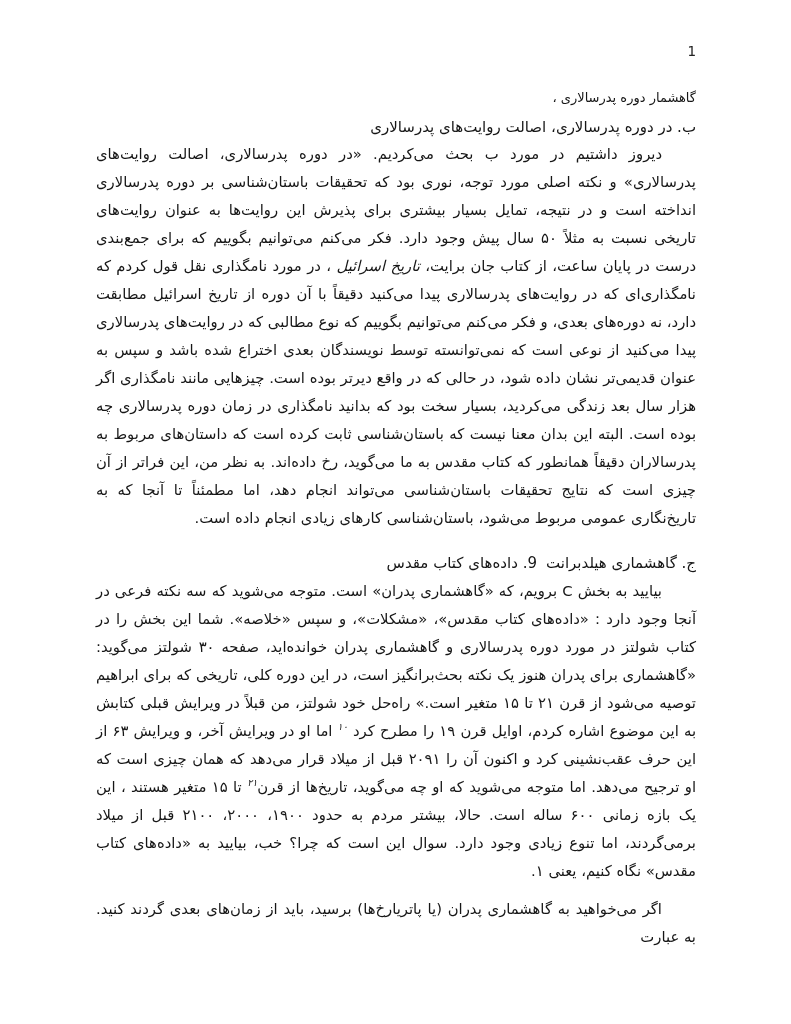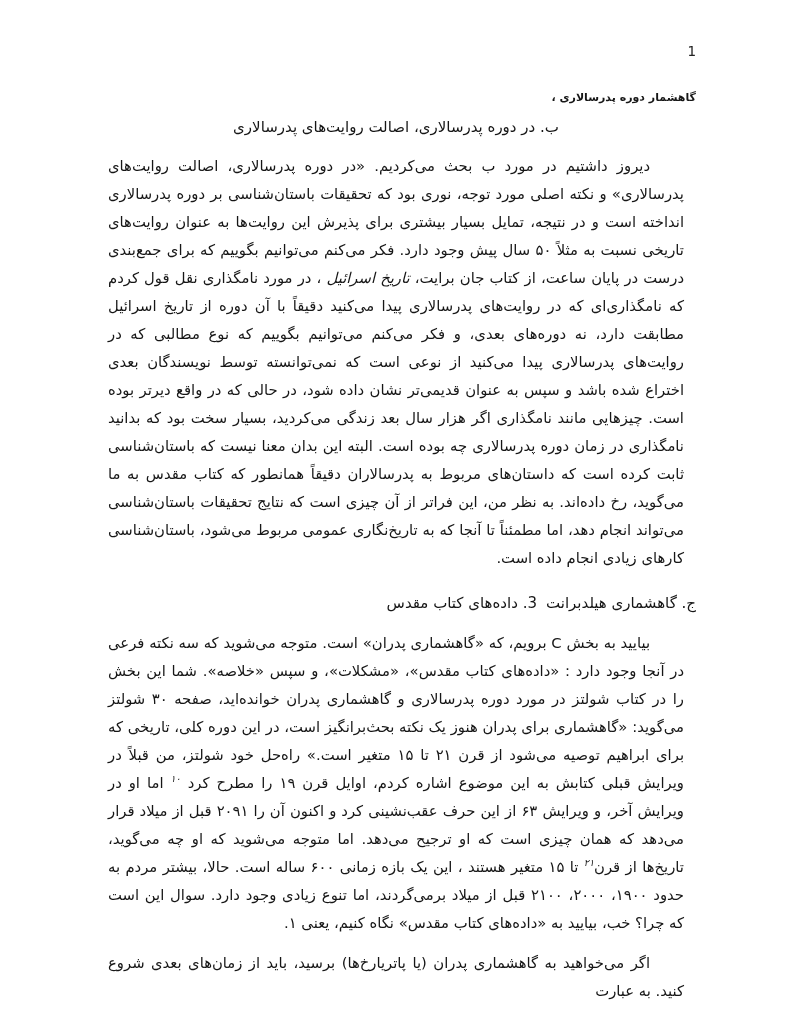--- a/index.html
+++ b/index.html
@@ -31,37 +31,36 @@
     line-height: 23px;
     margin: 0 0 3px 0;
   }
   .copyright {
     font-size: 12.5px;
     line-height: 19px;
     margin: 0 0 11px 0;
     color: #1c1c1c;
   }
   .heading {
-    font-size: 11px;
-    font-weight: bold;
+    font-size: 13px;
+    font-weight: normal;
     line-height: 23px;
     margin: 0 0 5px 0;
   }
   .subheading {
     font-size: 15px;
     line-height: 26px;
     margin: 0;
-    text-align: center;
   }
   .body-para {
     font-size: 14.8px;
     line-height: 28px;
     text-align: justify;
     text-indent: 34px;
-    margin: 12px;
+    margin: 0;
   }
   .section-c {
     font-size: 15px;
     line-height: 28px;
     margin-top: 17px;
     white-space: nowrap;
   }
   .section-gap {
     display: inline-block;
     width: 9px;
@@ -86,19 +85,19 @@
   <div class="page-number">1</div>
 
 
 
   <div class="heading">گاهشمار دوره پدرسالاری ،</div>
 
   <div class="subheading">ب. در دوره پدرسالاری، اصالت روایت‌های پدرسالاری</div>
 
   <p class="body-para"><span>دیروز داشتیم در مورد ب بحث می‌کردیم. «در دوره پدرسالاری، اصالت روایت‌های پدرسالاری» و نکته اصلی مورد توجه، نوری بود که تحقیقات باستان‌شناسی بر دوره پدرسالاری انداخته است و در نتیجه، تمایل بسیار بیشتری برای پذیرش این روایت‌ها به عنوان روایت‌های تاریخی نسبت به مثلاً ۵۰ سال پیش وجود دارد. فکر می‌کنم می‌توانیم بگوییم که برای جمع‌بندی درست در پایان ساعت، از کتاب جان برایت، </span><i>تاریخ اسرائیل</i><span> ، در مورد نامگذاری نقل قول کردم که نامگذاری‌ای که در روایت‌های پدرسالاری پیدا می‌کنید دقیقاً با آن دوره از تاریخ اسرائیل مطابقت دارد، نه دوره‌های بعدی، و فکر می‌کنم می‌توانیم بگوییم که نوع مطالبی که در روایت‌های پدرسالاری پیدا می‌کنید از نوعی است که نمی‌توانسته توسط نویسندگان بعدی اختراع شده باشد و سپس به عنوان قدیمی‌تر نشان داده شود، در حالی که در واقع دیرتر بوده است. چیزهایی مانند نامگذاری اگر هزار سال بعد زندگی می‌کردید، بسیار سخت بود که بدانید نامگذاری در زمان دوره پدرسالاری چه بوده است. البته این بدان معنا نیست که باستان‌شناسی ثابت کرده است که داستان‌های مربوط به پدرسالاران دقیقاً همانطور که کتاب مقدس به ما می‌گوید، رخ داده‌اند. به نظر من، این فراتر از آن چیزی است که نتایج تحقیقات باستان‌شناسی می‌تواند انجام دهد، اما مطمئناً تا آنجا که به تاریخ‌نگاری عمومی مربوط می‌شود، باستان‌شناسی کارهای زیادی انجام داده است.</span></p>
 
-  <div class="section-c"><span>ج. گاهشماری هیلدبرانت</span><span class="section-gap"></span><span>3. داده‌های کتاب مقدس</span></div>
+  <div class="section-c"><span>ج. گاهشماری هیلدبرانت</span><span class="section-gap"></span><span>9. داده‌های کتاب مقدس</span></div>
 
   <p class="body-para"><span>بیایید به بخش C برویم، که «گاهشماری پدران» است. متوجه می‌شوید که سه نکته فرعی در آنجا وجود دارد : «داده‌های کتاب مقدس»، «مشکلات»، و سپس «خلاصه». شما این بخش را در کتاب شولتز در مورد دوره پدرسالاری و گاهشماری پدران خوانده‌اید، صفحه ۳۰ شولتز می‌گوید: «گاهشماری برای پدران هنوز یک نکته بحث‌برانگیز است، در این دوره کلی، تاریخی که برای ابراهیم توصیه می‌شود از قرن ۲۱ تا ۱۵ متغیر است.» راه‌حل خود شولتز، من قبلاً در ویرایش قبلی کتابش به این موضوع اشاره کردم، اوایل قرن ۱۹ را مطرح کرد </span><sup>۱۰</sup><span> اما او در ویرایش آخر، و ویرایش ۶۳ از این حرف عقب‌نشینی کرد و اکنون آن را ۲۰۹۱ قبل از میلاد قرار می‌دهد که همان چیزی است که او ترجیح می‌دهد. اما متوجه می‌شوید که او چه می‌گوید، تاریخ‌ها از قرن</span><sup>۲۱</sup><span> تا ۱۵ متغیر هستند ، این یک بازه زمانی ۶۰۰ ساله است. حالا، بیشتر مردم به حدود ۱۹۰۰، ۲۰۰۰، ۲۱۰۰ قبل از میلاد برمی‌گردند، اما تنوع زیادی وجود دارد. سوال این است که چرا؟ خب، بیایید به «داده‌های کتاب مقدس» نگاه کنیم، یعنی ۱.</span></p>
 
-  <p class="body-para para-3">اگر می‌خواهید به گاهشماری پدران (یا پاتریارخ‌ها) برسید، باید از زمان‌های بعدی شروع کنید. به عبارت</p>
+  <p class="body-para para-3">اگر می‌خواهید به گاهشماری پدران (یا پاتریارخ‌ها) برسید، باید از زمان‌های بعدی گردند کنید. به عبارت</p>
 
 </div>
 
 </body></html>

